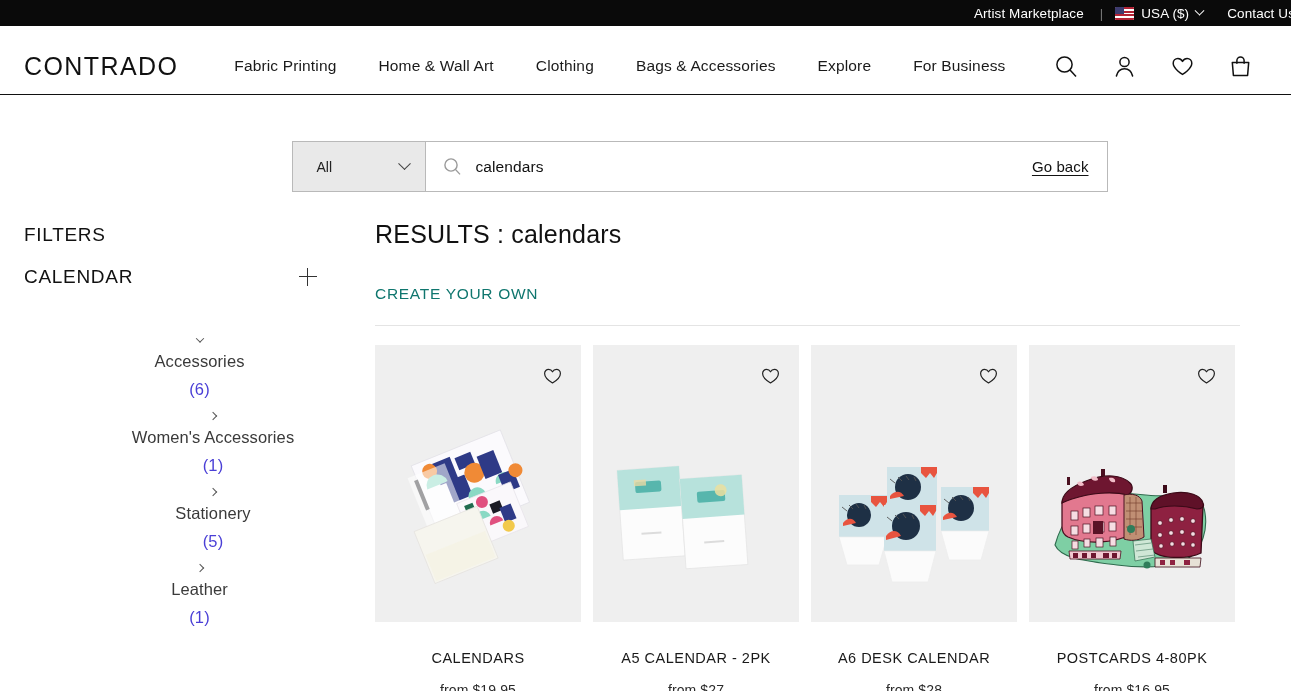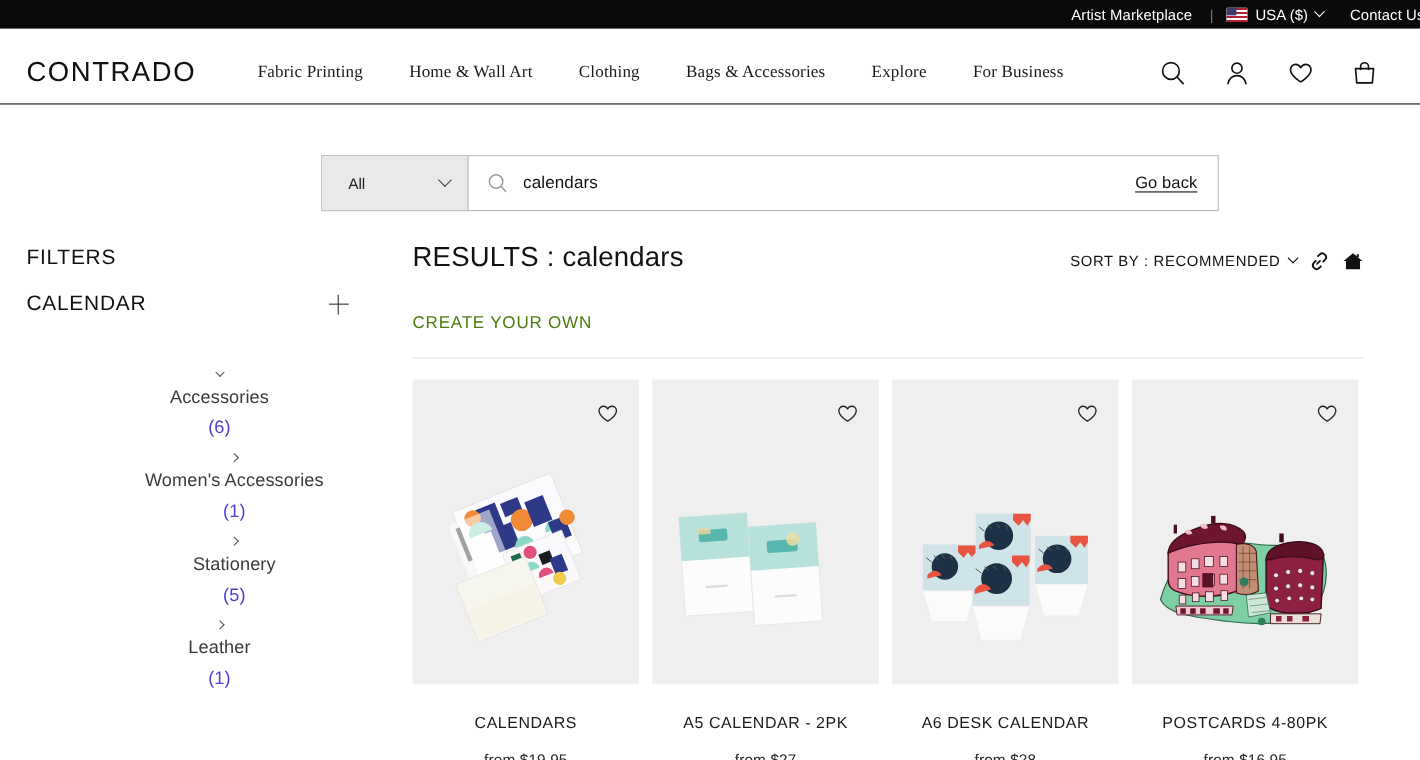--- a/index.html
+++ b/index.html
@@ -102,21 +102,20 @@
     color: #111;
     white-space: nowrap;
     margin-right: 56px;
     font-family: "Liberation Sans", sans-serif;
   }
   .main-nav {
     display: flex;
     align-items: center;
     gap: 0;
     flex: 1;
-    font-family: Liberation Serif, serif;
   }
   .nav-item {
     font-size: 15.5px;
     color: #1a1a1a;
     text-decoration: none;
     white-space: nowrap;
     padding: 0 21px;
     letter-spacing: .15px;
   }
   .nav-item:first-child { padding-left: 0; }
@@ -315,21 +314,21 @@
     width: 7px; height: 7px;
     border-right: 1.5px solid #111;
     border-bottom: 1.5px solid #111;
     transform: rotate(45deg) translate(-2px,-2px);
   }
   .create-own {
     display: block;
     margin-top: 36px;
     font-size: 15.5px;
     letter-spacing: .7px;
-    color: #4d7c0f;
+    color: #0f766e;
     text-decoration: none;
     cursor: pointer;
   }
   .divider {
     margin-top: 22px;
     height: 1px;
     background: #e4e4e4;
   }
 
   .product-grid {
@@ -475,35 +474,20 @@
       <span class="swatch" id="sw1" style="background: rgb(128, 128, 128);"></span>
       <span class="swatch" id="sw2" style="background: rgb(10, 10, 10);"></span>
     </div>
 
     <div class="price-title">PRICE</div>
   </aside>
 
   <section class="results">
     <div class="results-head">
       <h1 class="results-title">RESULTS : calendars</h1>
-      <div class="sort-area">
-        <span class="sort-label">
-          <span>SORT BY : RECOMMENDED</span>
-          <span class="sort-chev"></span>
-        </span>
-        <svg width="19" height="19" viewBox="0 0 19 19" fill="none">
-          <path d="M7.6 11.4a3.1 3.1 0 000 .1l2.4-2.4" stroke="#111" stroke-width="1.6" stroke-linecap="round"></path>
-          <path d="M8.2 4.9l1.6-1.6a3.4 3.4 0 014.8 4.8l-1.6 1.6" stroke="#111" stroke-width="1.7" stroke-linecap="round"></path>
-          <path d="M10.8 14.1l-1.6 1.6a3.4 3.4 0 01-4.8-4.8l1.6-1.6" stroke="#111" stroke-width="1.7" stroke-linecap="round"></path>
-        </svg>
-        <svg width="20" height="19" viewBox="0 0 20 19" fill="#111">
-          <path d="M10 2.2L1.4 9.3h2.2v7.4h12.8V9.3h2.2L10 2.2z"></path>
-          <rect x="13.4" y="3.1" width="1.9" height="2.6"></rect>
-        </svg>
-      </div>
     </div>
 
     <a class="create-own">CREATE YOUR OWN</a>
     <div class="divider"></div>
 
     <div class="product-grid">
 
       <div class="product-card">
         <div class="card-img">
           <svg class="wish-btn" width="19" height="18" viewBox="0 0 19 18" fill="none">

